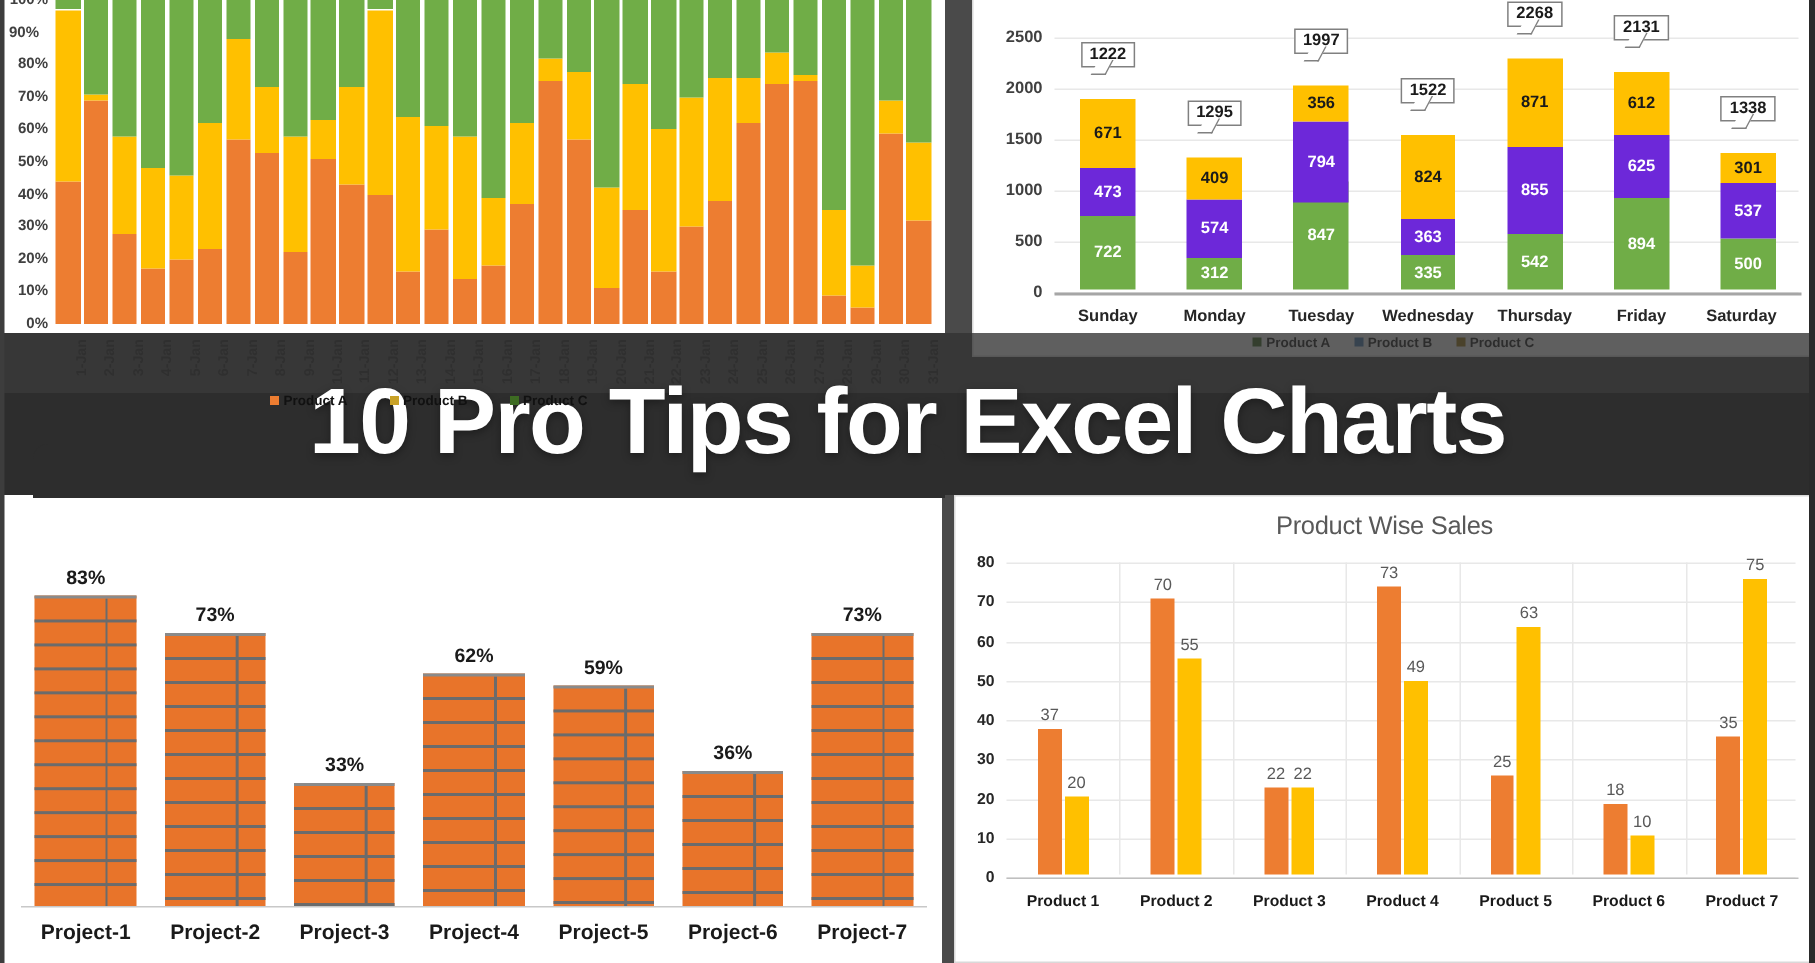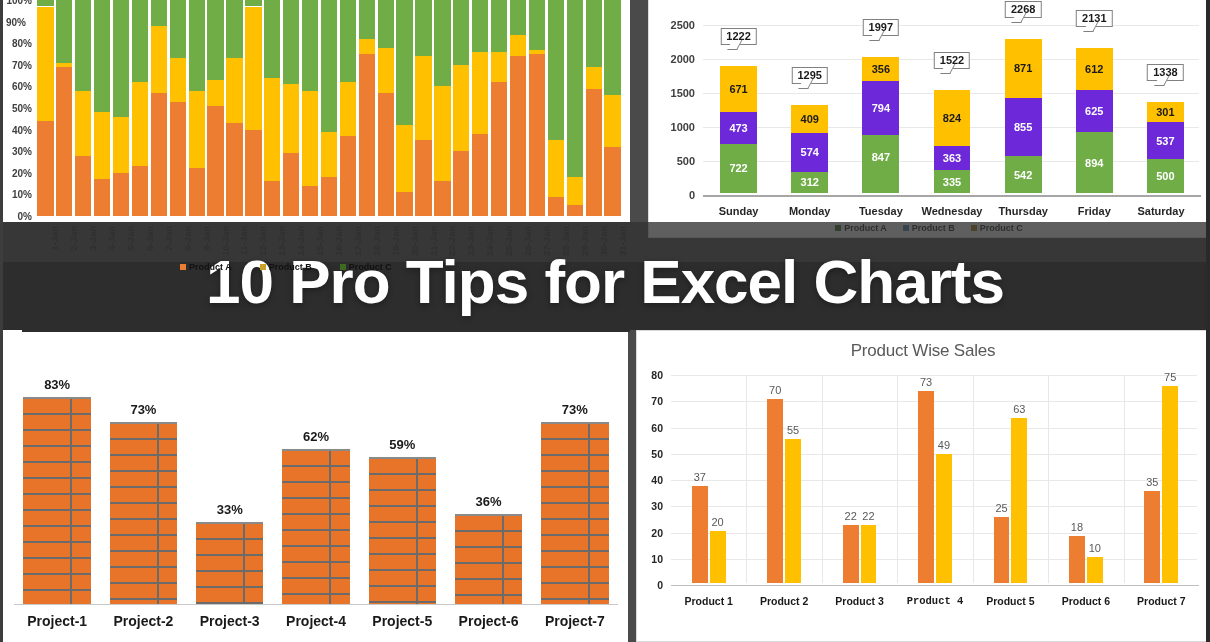--- a/index.html
+++ b/index.html
@@ -544,21 +544,21 @@
         <div class="cl-bar y" style="left: 340.429px; width: 15.84px; height: 165.375px;"></div>
         <div class="cl-bar o" style="left: 398.017px; width: 15.84px; height: 47.25px;"></div>
         <div class="cl-bar y" style="left: 415.857px; width: 15.84px; height: 26.25px;"></div>
         <div class="cl-bar o" style="left: 473.446px; width: 15.84px; height: 91.875px;"></div>
         <div class="cl-bar y" style="left: 491.286px; width: 15.84px; height: 196.875px;"></div>
       </div>
     <div id="br-xlabels">
         <div class="br-xlab" style="left: 71.7143px; top: 264px;">Product 1</div>
         <div class="br-xlab" style="left: 147.143px; top: 264px;">Product 2</div>
         <div class="br-xlab" style="left: 222.571px; top: 264px;">Product 3</div>
-        <div class="br-xlab" style="left: 298px; top: 264px; font-family: Liberation Mono, monospace;">Product 4</div>
+        <div class="br-xlab" style="left: 298px; top: 264px;">Product 4</div>
         <div class="br-xlab" style="left: 373.429px; top: 264px;">Product 5</div>
         <div class="br-xlab" style="left: 448.857px; top: 264px;">Product 6</div>
         <div class="br-xlab" style="left: 524.286px; top: 264px;">Product 7</div>
       </div>
     <div id="br-yticks">
         <div class="br-yt" style="top: 254px; left: 0px; width: 26px; right: auto; text-align: right;">0</div>
         <div class="br-yt" style="top: 227.75px; left: 0px; width: 26px; right: auto; text-align: right;">10</div>
         <div class="br-yt" style="top: 201.5px; left: 0px; width: 26px; right: auto; text-align: right;">20</div>
         <div class="br-yt" style="top: 175.25px; left: 0px; width: 26px; right: auto; text-align: right;">30</div>
         <div class="br-yt" style="top: 149px; left: 0px; width: 26px; right: auto; text-align: right;">40</div>

